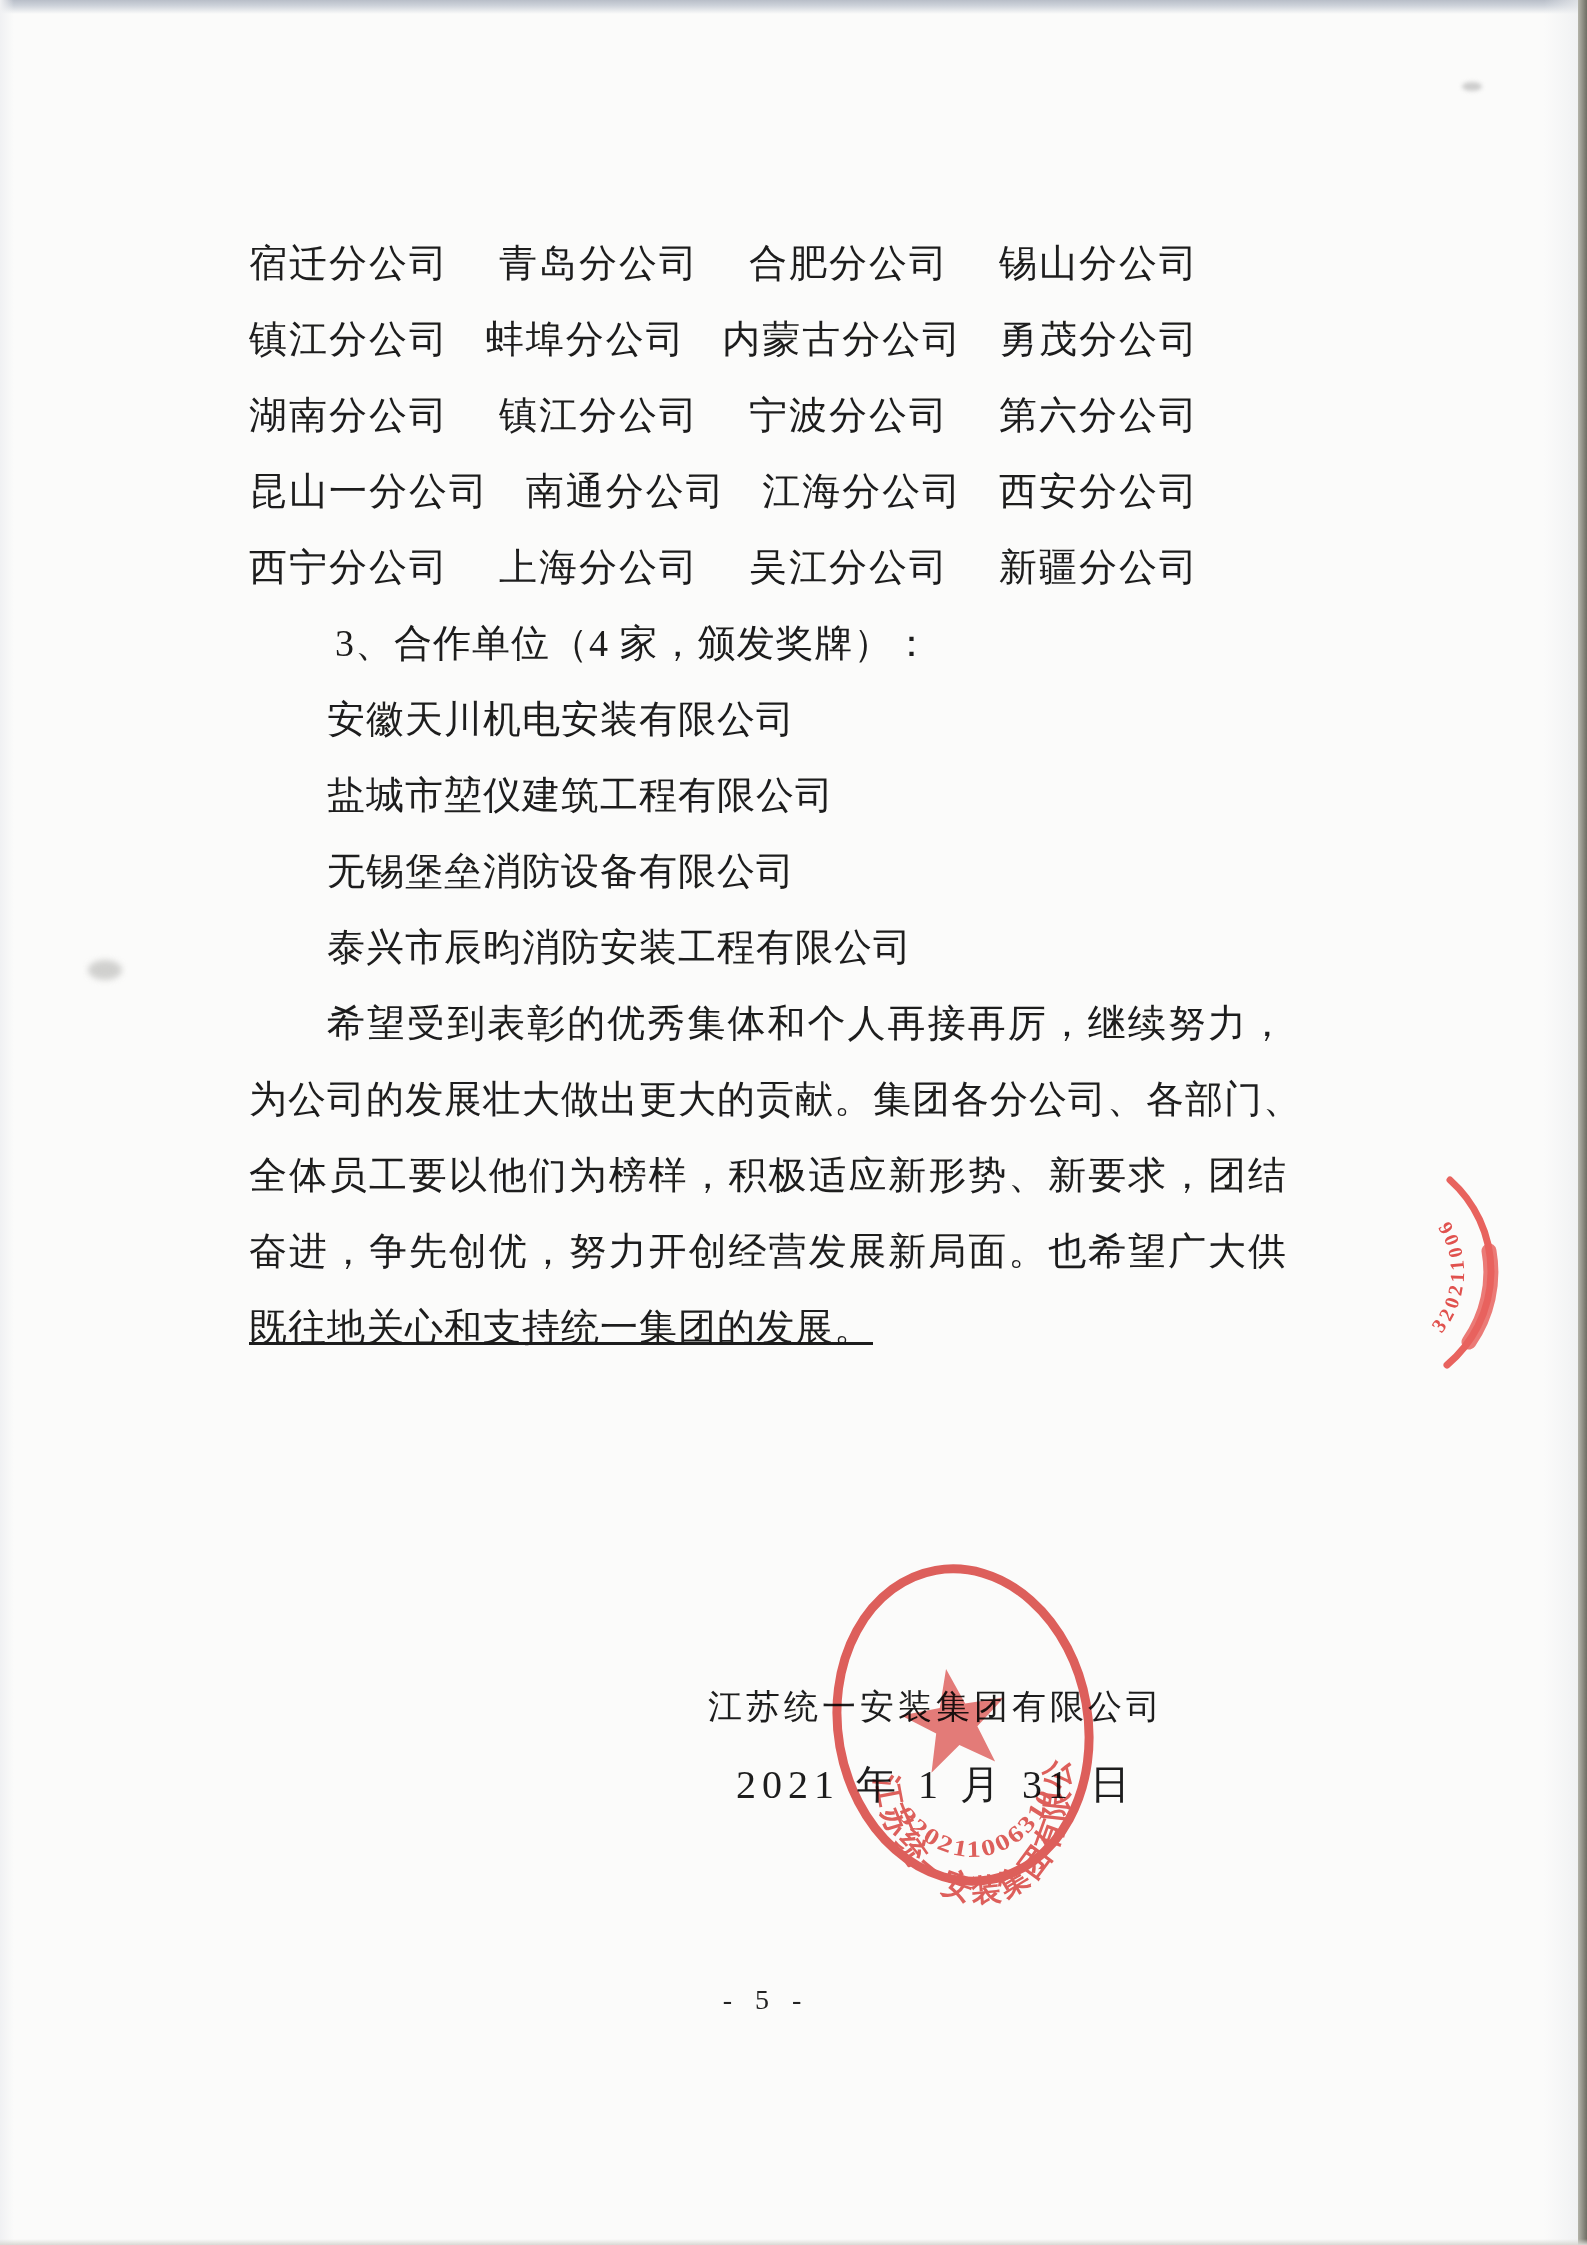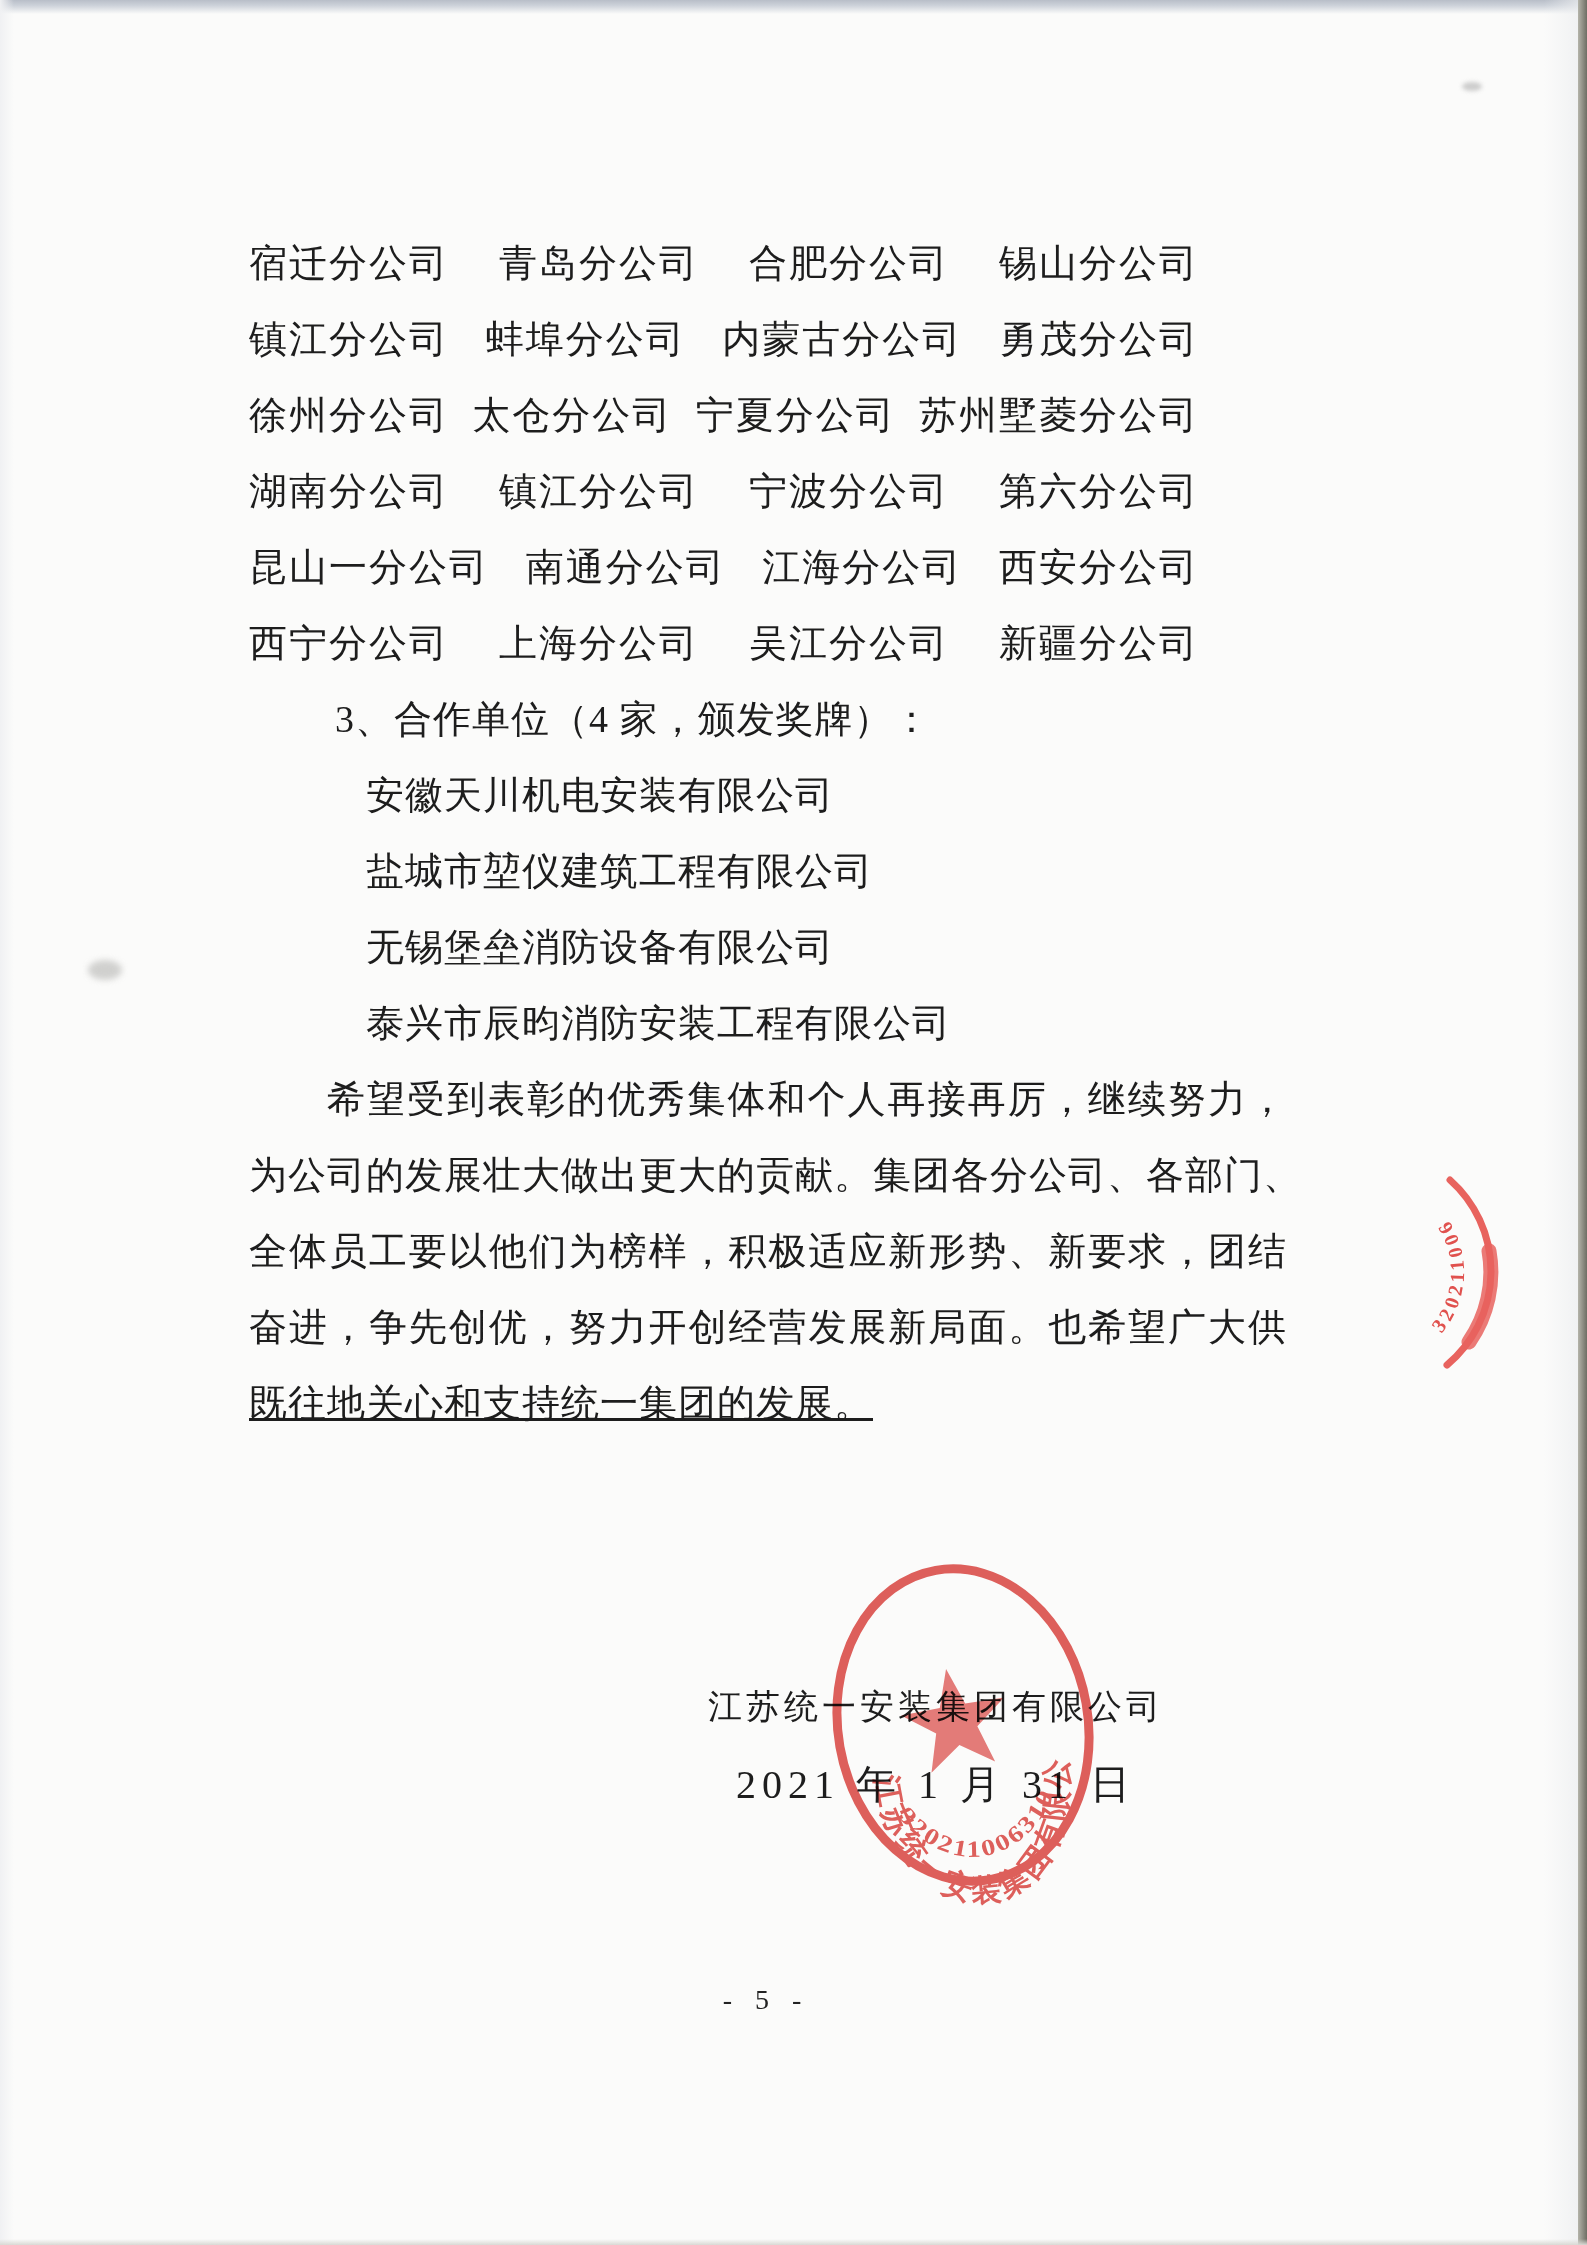--- a/index.html
+++ b/index.html
@@ -29,21 +29,21 @@
     position:absolute;left:249px;top:225px;width:1038px;
     font-size:38px;line-height:76px;color:#1d1d1d;letter-spacing:1px;
     font-weight:500;
   }
   .branch-row{
     display:flex;justify-content:space-between;
     width:950px;white-space:nowrap;
   }
   .branch-row span{letter-spacing:2px;}
   .heading-line{margin-left:86px;white-space:nowrap;}
-  .partner-line{margin-left:117px;white-space:nowrap;}
+  .partner-line{margin-left:78px;white-space:nowrap;}
   .para-line{
     text-align:justify;text-align-last:justify;text-justify:inter-character;
     width:1038px;white-space:nowrap;
   }
   .para-line.first{text-indent:78px;}
   .para-line.last{text-align:left;text-align-last:left;text-decoration:underline;}
 
   .signature{
     position:absolute;left:656px;top:1671px;width:560px;height:72px;
     font-size:34px;line-height:72px;letter-spacing:4px;color:#1d1d1d;
@@ -82,26 +82,20 @@
     <span>宿迁分公司</span>
     <span>青岛分公司</span>
     <span>合肥分公司</span>
     <span>锡山分公司</span>
   </div>
   <div class="branch-row">
     <span>镇江分公司</span>
     <span>蚌埠分公司</span>
     <span>内蒙古分公司</span>
     <span>勇茂分公司</span>
-  </div>
-  <div class="branch-row">
-    <span>徐州分公司</span>
-    <span>太仓分公司</span>
-    <span>宁夏分公司</span>
-    <span>苏州墅菱分公司</span>
   </div>
   <div class="branch-row">
     <span>湖南分公司</span>
     <span>镇江分公司</span>
     <span>宁波分公司</span>
     <span>第六分公司</span>
   </div>
   <div class="branch-row">
     <span>昆山一分公司</span>
     <span>南通分公司</span>

